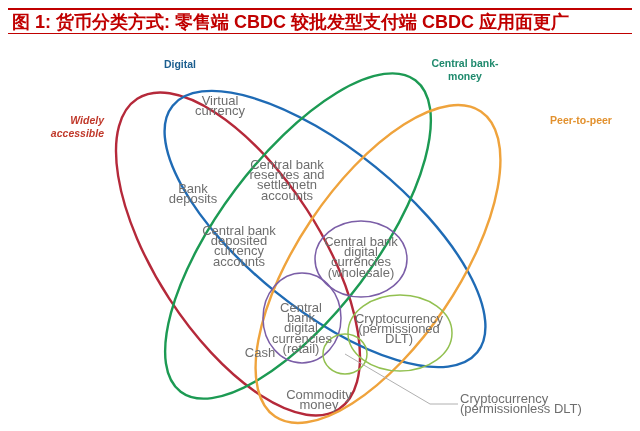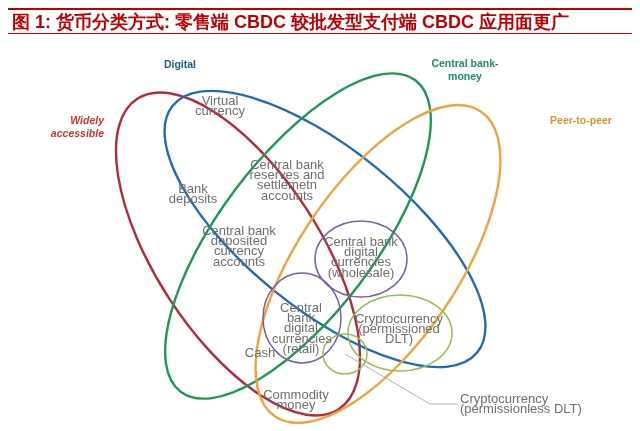--- a/index.html
+++ b/index.html
@@ -110,21 +110,21 @@
     white-space: pre-line;
   }
   #region-virtual-currency { left: 178px; top: 60px; width: 84px; }
   #region-bank-deposits { left: 160px; top: 148px; width: 66px; }
   #region-cb-reserves { left: 240px; top: 124px; width: 94px; }
   #region-cb-deposited { left: 196px; top: 190px; width: 86px; }
   #region-cbdc-wholesale { left: 318px; top: 201px; width: 86px; text-align: center; }
   #region-cbdc-retail { left: 272px; top: 246px; width: 58px; margin-top: 21px; }
   #region-crypto-permissioned { left: 346px; top: 278px; width: 106px; }
   #region-cash { left: 238px; top: 312px; width: 44px; }
-  #region-commodity-money { left: 262px; top: 354px; width: 68px; }
+  #region-commodity-money { left: 262px; top: 354px; width: 68px; padding-left: 23px; }
   #region-crypto-permissionless {
     left: 460px;
     top: 358px;
     width: 124px;
     text-align: left;
   }
 </style>
 </head>
 <body>
 

